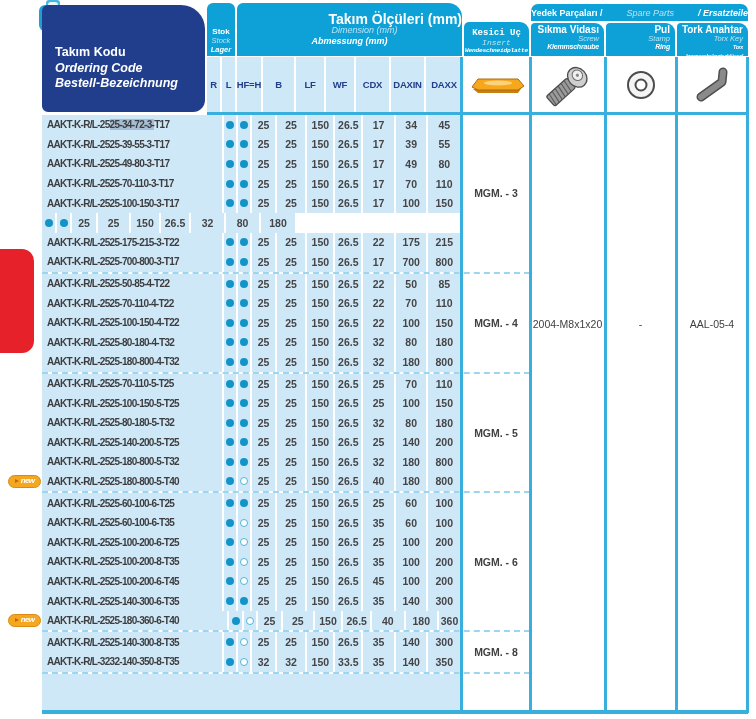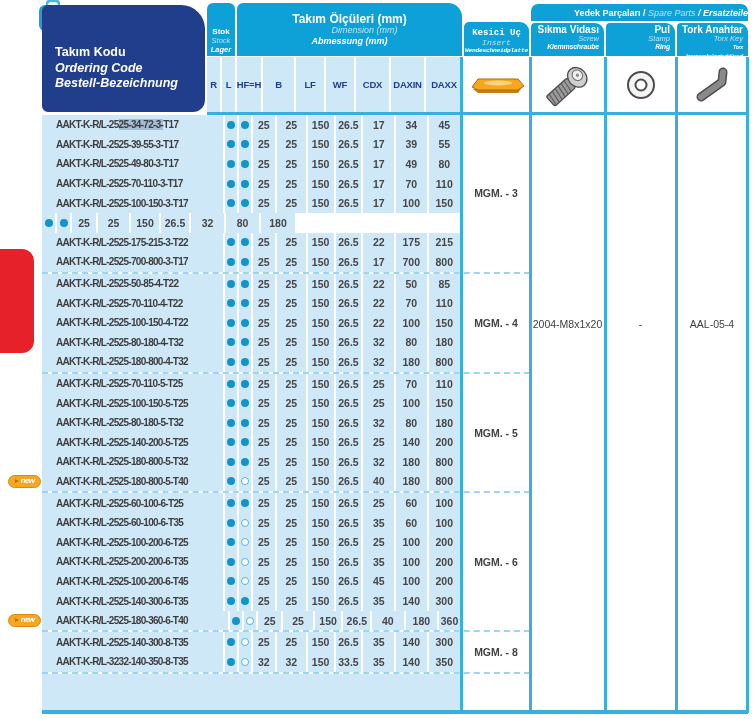--- a/index.html
+++ b/index.html
@@ -21,31 +21,31 @@
   .hl1{display:block;font-weight:700;color:#fff;}
   .hl2{display:block;font-weight:400;font-style:italic;color:#b9e3f4;}
   .hl3{display:block;font-weight:700;font-style:italic;color:#fff;}
 
   .stok-box{left:207px;top:3px;width:28px;height:53px;border-radius:6px 6px 0 0;padding-top:24px;}
   .stok-box .hl1{font-size:8px;line-height:9px;}
   .stok-box .hl2{font-size:7.5px;line-height:9px;}
   .stok-box .hl3{font-size:7.5px;line-height:9px;}
 
   .dims-box{left:237px;top:3px;width:225px;height:53px;border-radius:6px 14px 0 0;padding-top:11px;}
-  .dims-box .hl1{font-size:12px;line-height:11px;}
+  .dims-box .hl1{font-size:14px;line-height:11px;text-align:right;}
   .dims-box .hl2{font-size:9px;line-height:10.5px;margin-left:30px;}
   .dims-box .hl3{font-size:9px;line-height:10.5px;}
 
   .kesici-box{left:464px;top:22px;width:65px;height:34px;border-radius:5px 9px 0 0;padding-top:6px;font-family:Liberation Mono, monospace;}
   .kesici-box .hl1{font-size:9px;line-height:10px;}
   .kesici-box .hl2{font-size:8px;line-height:9px;}
   .kesici-box .hl3{font-size:6.2px;line-height:8px;letter-spacing:-0.2px;}
 
   .yedek-band{left:531px;top:4px;width:217px;height:17px;border-radius:7px 7px 0 0;
-              display:flex;align-items:center;justify-content:flex-end;font-size:9px;}
+              display:flex;align-items:center;justify-content:space-between;font-size:9px;}
   .yedek-band .hl1,.yedek-band .hl2,.yedek-band .hl3{display:inline;white-space:pre;}
 
   .spare-box{top:23px;height:33px;border-radius:4px 9px 0 0;text-align:right;padding:2px 5px 0 0;}
   .spare-box .hl1{font-size:10px;line-height:9.5px;}
   .spare-box .hl2{font-size:7.5px;line-height:8.5px;}
   .spare-box .hl3{font-size:7px;line-height:8.5px;letter-spacing:-0.2px;}
   .sikma-box{left:531px;width:73px;}
   .pul-box{left:606px;width:69px;}
   .tork-box{left:677px;width:71px;}
   .tork-box .hl3{font-size:5.2px;letter-spacing:-0.25px;}
@@ -63,21 +63,21 @@
 
   
   .body-wrap{left:42px;top:115px;width:488px;}
   .group{display:flex;border-bottom:2px dashed #9bd5ef;}
   .group:last-child{border-bottom:none;}
   .grows{width:420px;}
   .row{display:flex;height:19.6px;}
   .cell{box-sizing:border-box;background:#cfe8f7;border-right:2px solid #fff;height:100%;
         display:flex;align-items:center;justify-content:center;
         color:#454547;font-weight:700;font-size:10.5px;}
-  .code-cell{width:196px;justify-content:flex-start;padding-left:14px;position:relative;
+  .code-cell{width:196px;justify-content:flex-start;padding-left:5px;position:relative;
              color:#3d3d3f;font-size:10px;letter-spacing:-0.7px;white-space:nowrap;}
   .sel{background:#a5bdd5;}
   .dot-cell{width:15px;}
   .dot{width:8px;height:8px;border-radius:50%;box-sizing:border-box;}
   .dot.filled{background:#1394c9;}
   .dot.open{background:#fff;border:1.5px solid #4fb6dc;}
   .insert-cell{width:68px;display:flex;align-items:center;justify-content:center;background:#fff;
                color:#414042;font-weight:700;font-size:10.5px;}
   .body-tail{width:420px;height:38px;background:#cfe8f7;}
 
@@ -623,21 +623,21 @@
             <div class="cell" style="width: 26px;">25</div>
             <div class="cell" style="width: 33px;">25</div>
             <div class="cell" style="width: 30px;">150</div>
             <div class="cell" style="width: 30px;">26.5</div>
             <div class="cell" style="width: 35px;">25</div>
             <div class="cell" style="width: 35px;">100</div>
             <div class="cell" style="width: 36px;">200</div>
           </div>
           <div class="row">
             <div class="cell code-cell">
-              <span>AAKT-K-R/L-2525-200-200-6-T35</span>
+              <span>AAKT-K-R/L-2525-100-200-8-T35</span>
             </div>
             <div class="cell dot-cell">
               <span class="dot filled"></span>
             </div>
             <div class="cell dot-cell">
               <span class="dot open"></span>
             </div>
             <div class="cell" style="width: 26px;">25</div>
             <div class="cell" style="width: 33px;">25</div>
             <div class="cell" style="width: 30px;">150</div>

